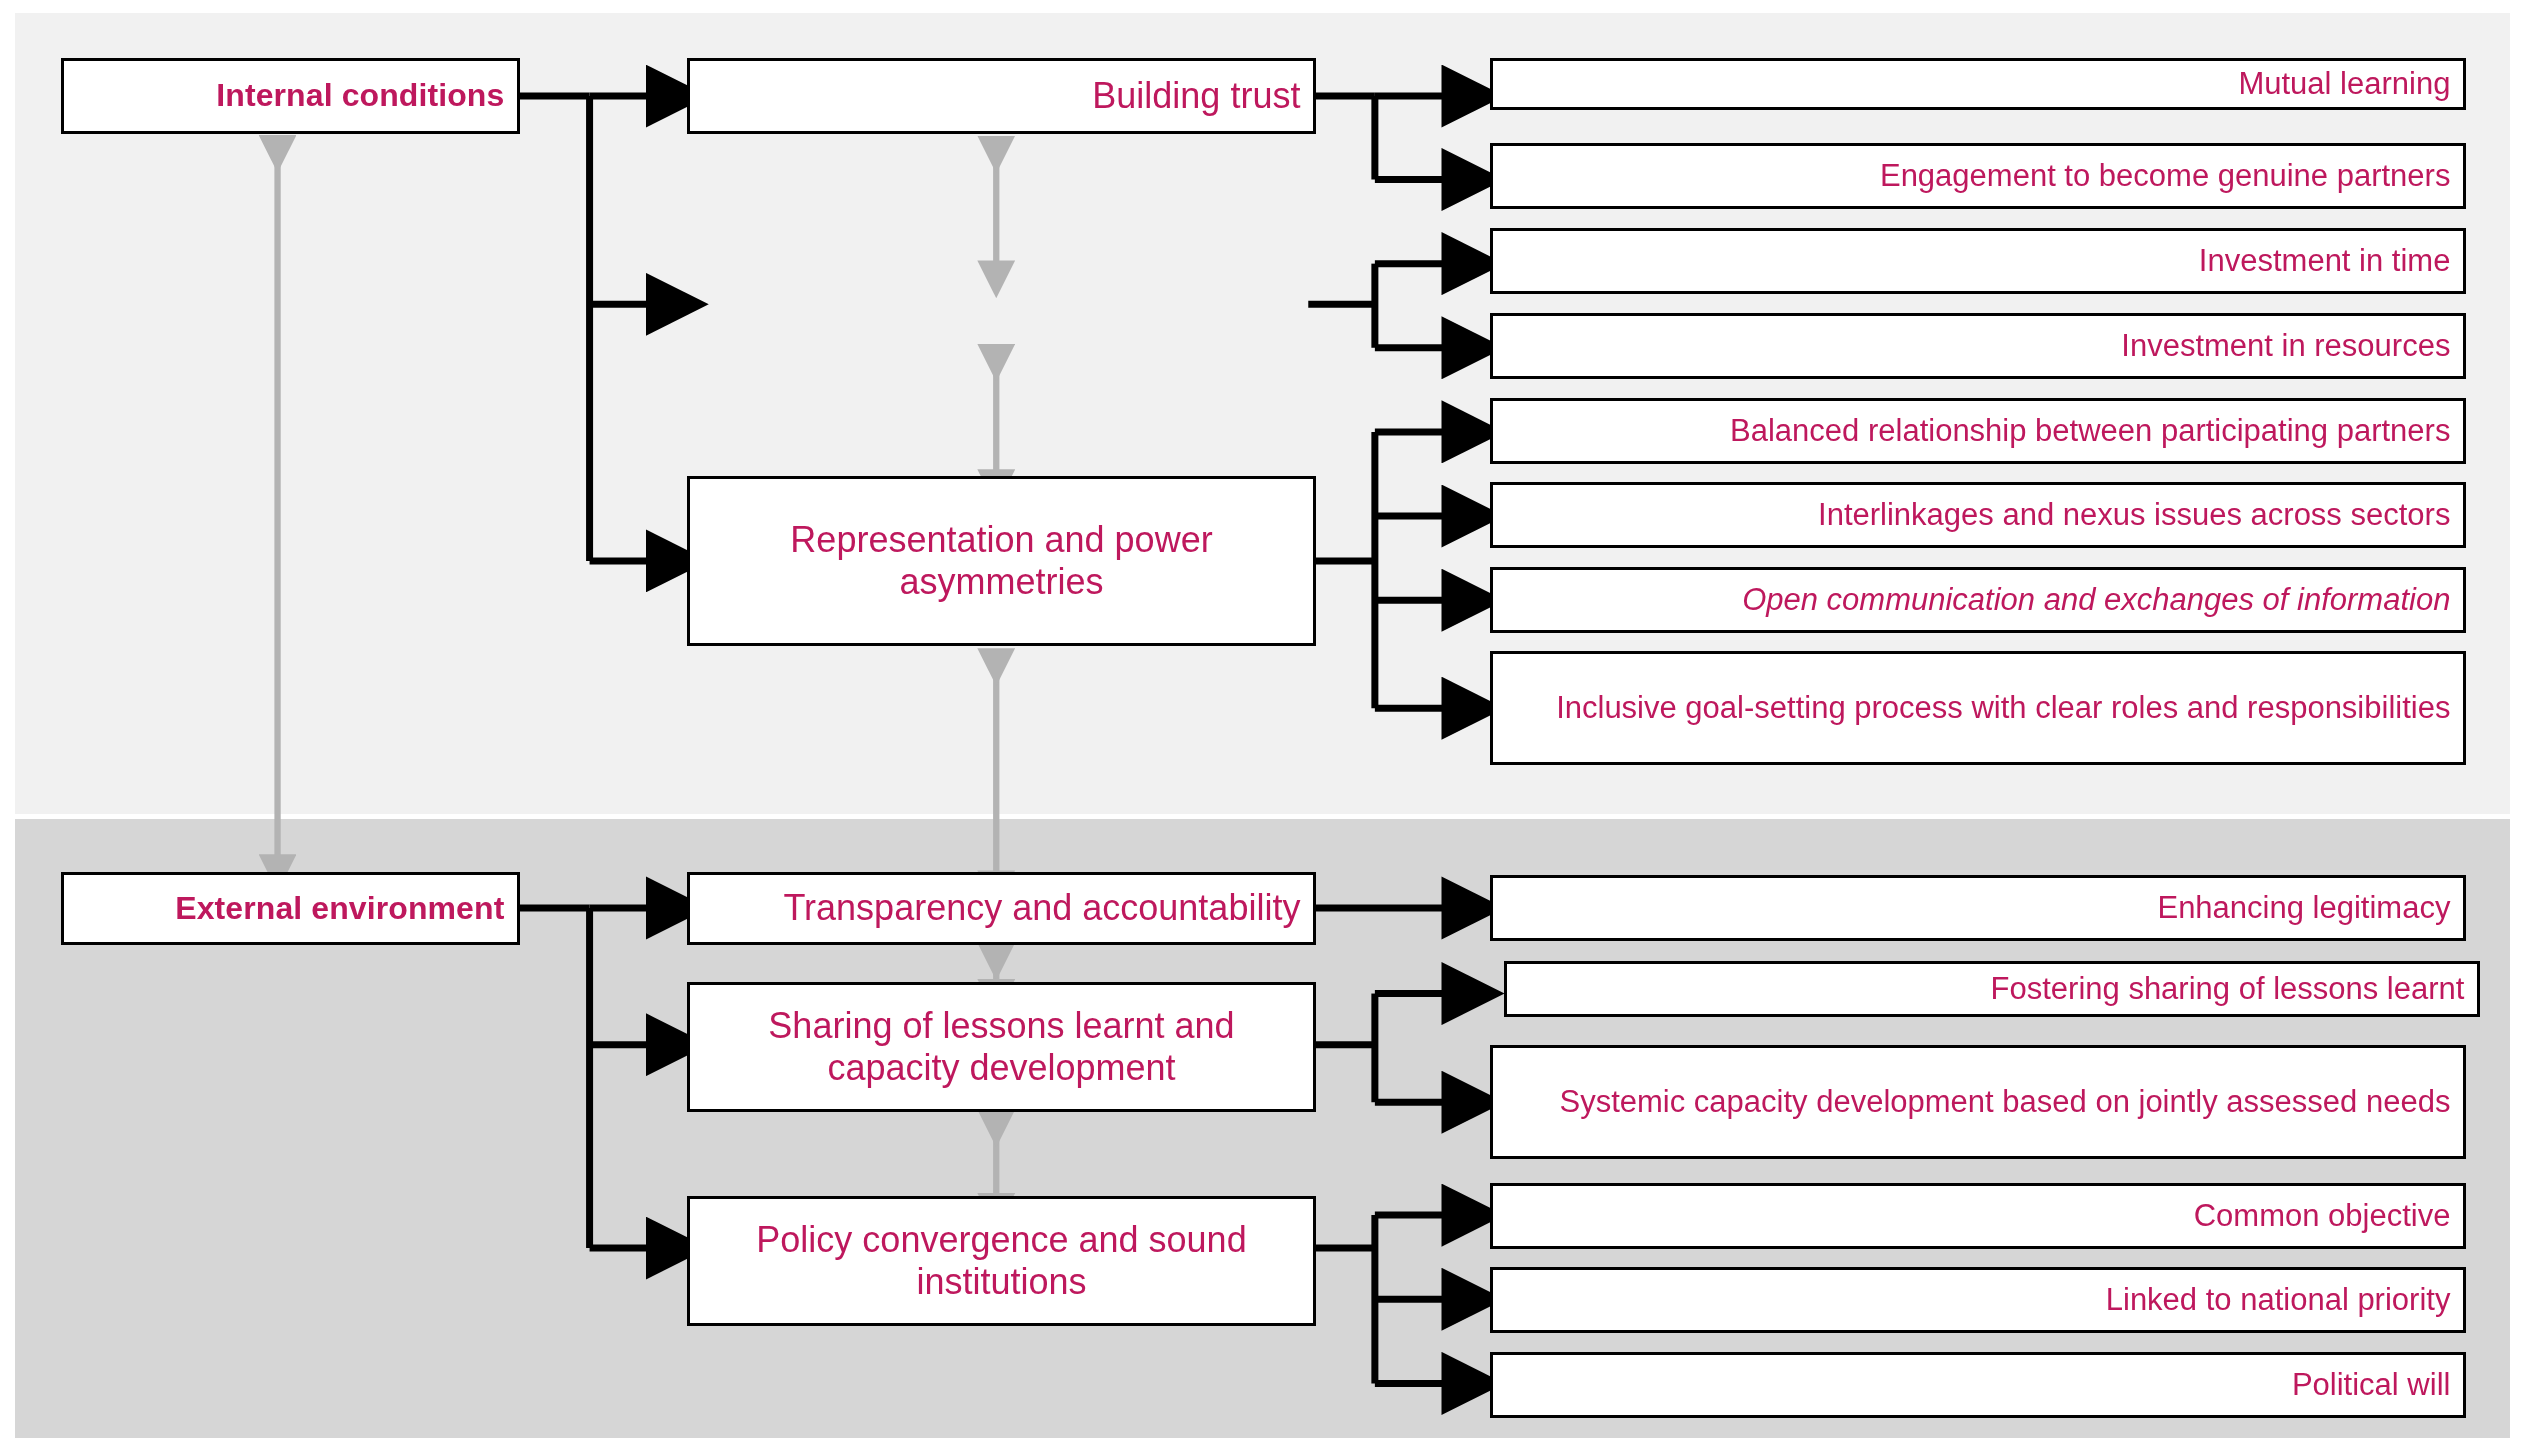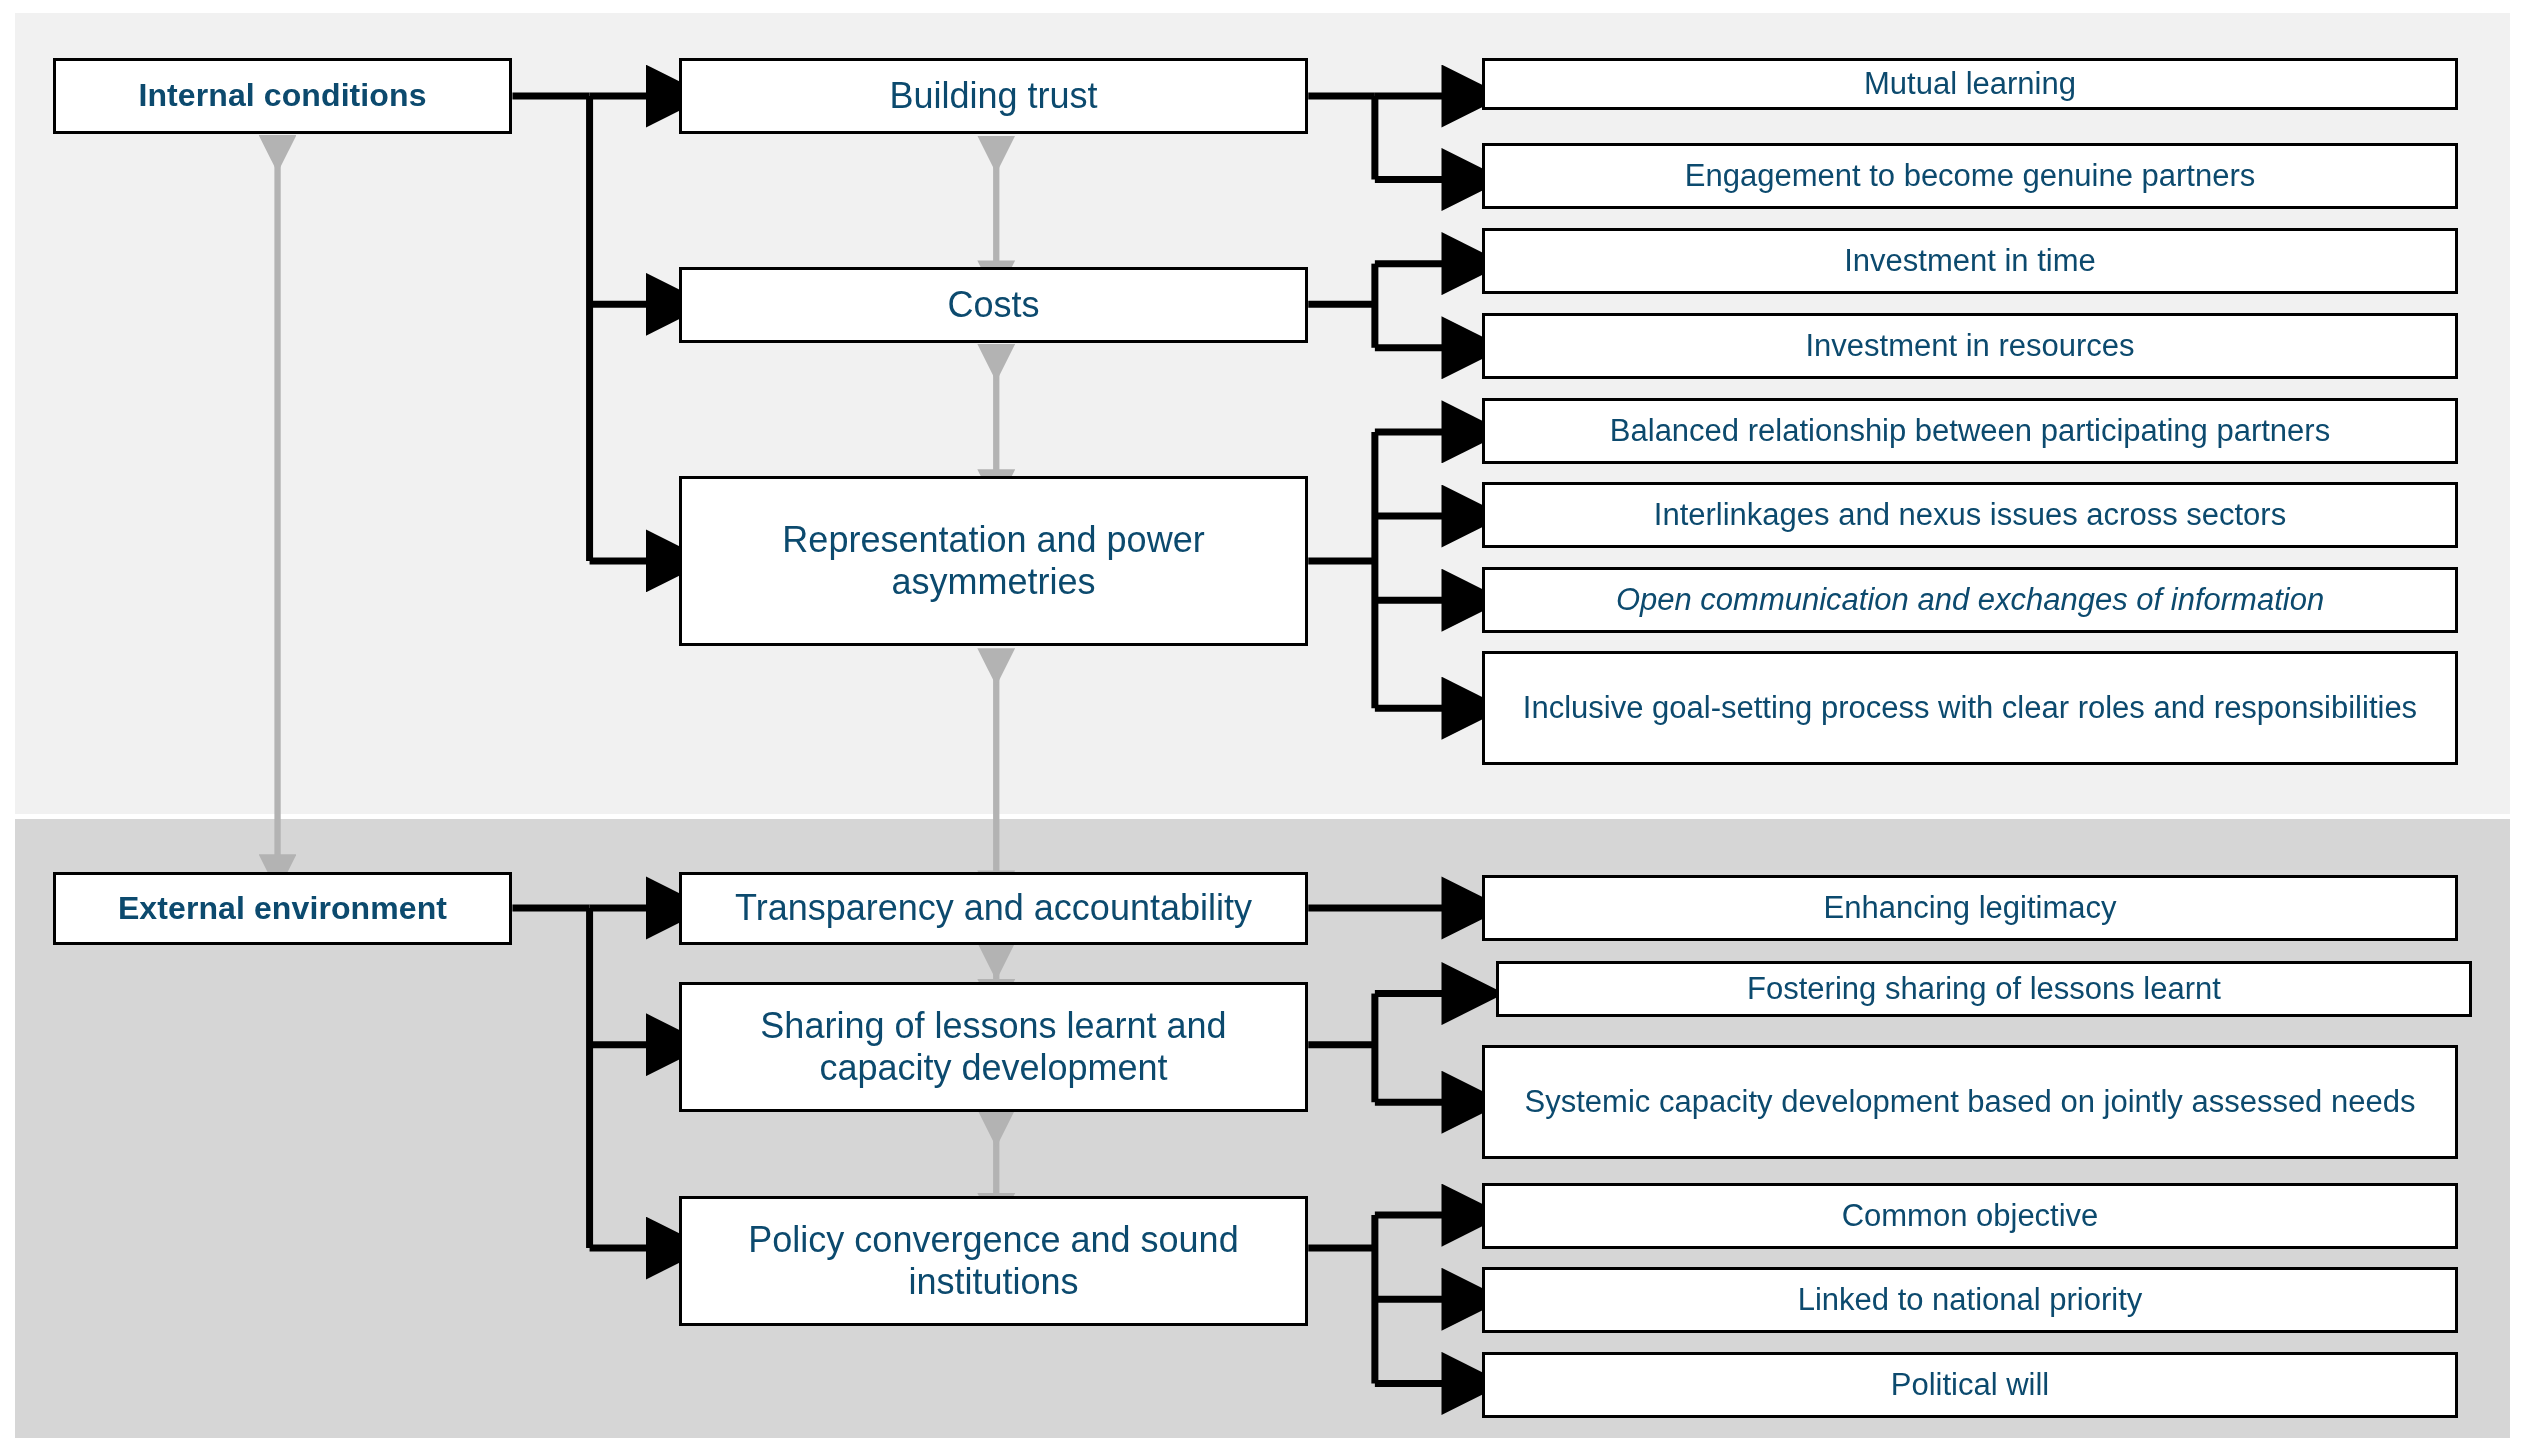--- a/index.html
+++ b/index.html
@@ -7,24 +7,25 @@
   #stage{position:relative;width:2538px;height:1450px;background:#ffffff;overflow:hidden;}
   #edges{position:absolute;left:0;top:0;width:2538px;height:1450px;pointer-events:none;}
   .panel{position:absolute;}
   .node{
     position:absolute;
     background:#ffffff;
     border:3.5px solid #000000;
     box-sizing:border-box;
     display:flex;
     align-items:center;
-    justify-content:center;
+    justify-content:flex-end;
     text-align:center;
     line-height:1.18;
-    color:#0c4a6e;
+    color:#be185d;
+    margin-left:8px;
   }
   .node .lbl{display:block;padding:0 12.6px;}
   .t-hdr{font-size:32px;font-weight:bold;letter-spacing:0.1px;}
   .t-mid{font-size:36px;font-weight:normal;}
   .t-leaf{font-size:31px;font-weight:normal;}
 </style>
 </head>
 <body>
 
 <div id="stage">
@@ -116,23 +117,20 @@
     </g>
   </svg>
 
   <div class="node t-hdr" style="left:53px;top:58px;width:459px;height:76px;">
     <span class="lbl">Internal conditions</span>
   </div>
 
   <div class="node t-mid" style="left:679px;top:58px;width:629px;height:76px;">
     <span class="lbl">Building trust</span>
   </div>
-  <div class="node t-mid" style="left:679px;top:267px;width:629px;height:76px;">
-    <span class="lbl">Costs</span>
-  </div>
   <div class="node t-mid" style="left:679px;top:476px;width:629px;height:170px;">
     <span class="lbl">Representation and power asymmetries</span>
   </div>
 
   <div class="node t-leaf" style="left:1482px;top:58px;width:976px;height:52px;">
     <span class="lbl">Mutual learning</span>
   </div>
   <div class="node t-leaf" style="left:1482px;top:143px;width:976px;height:66px;">
     <span class="lbl">Engagement to become genuine partners</span>
   </div>

